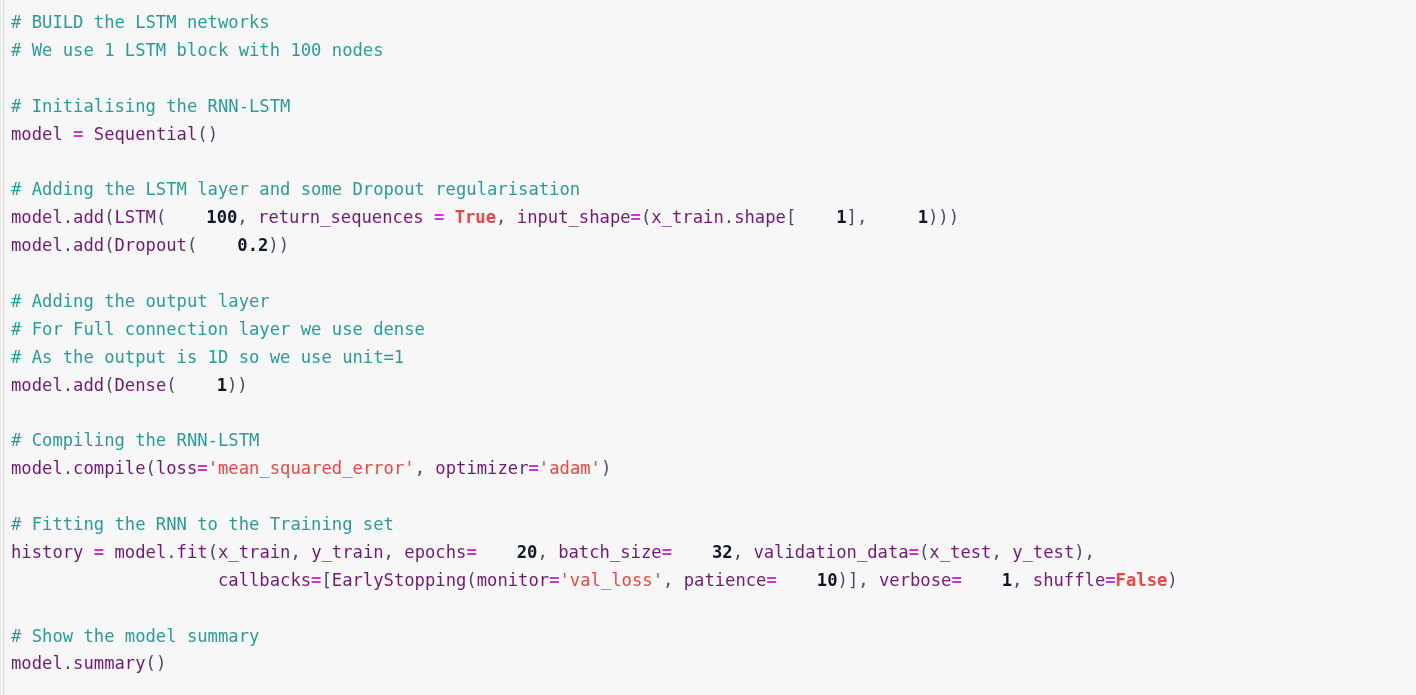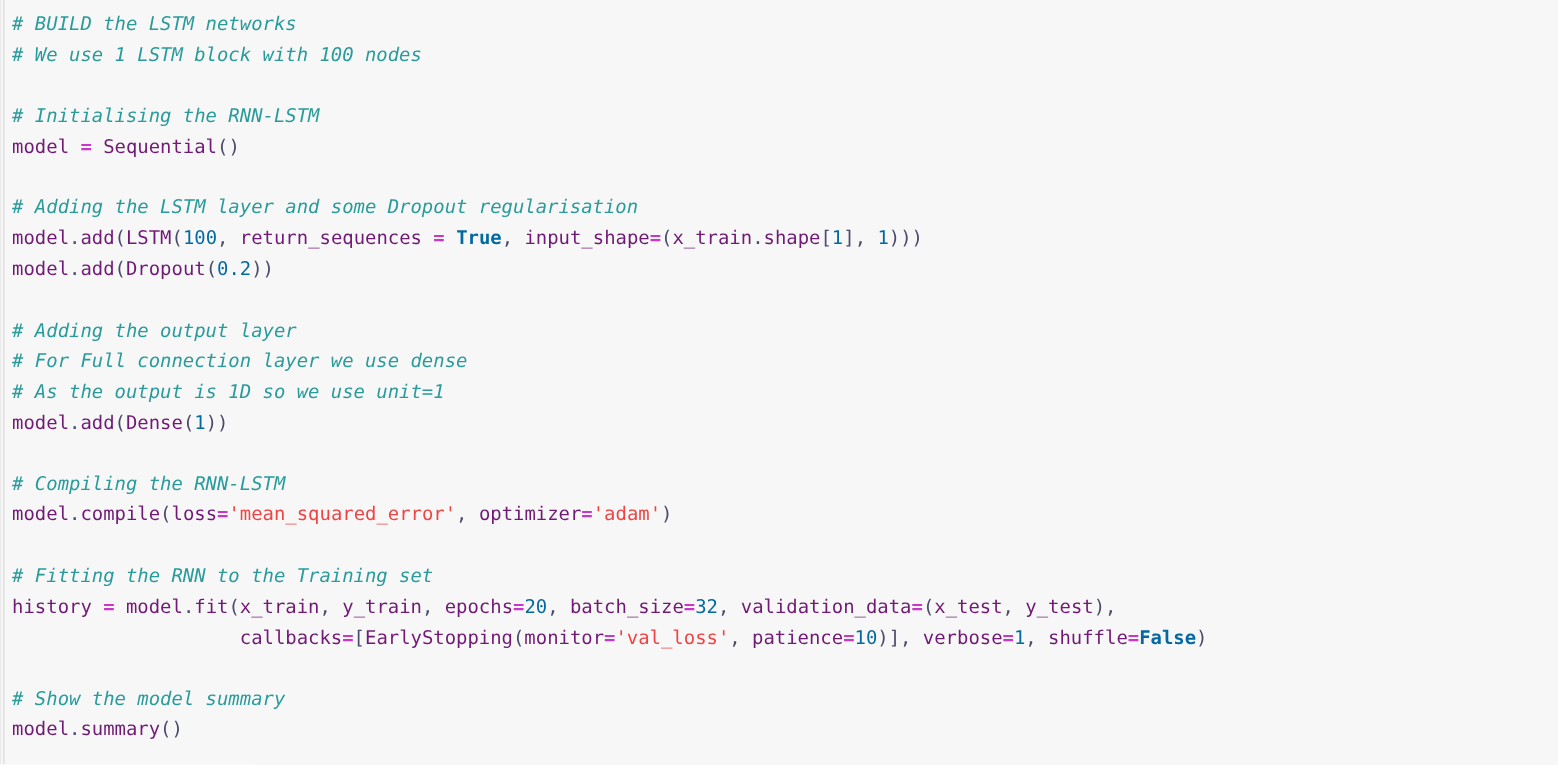--- a/index.html
+++ b/index.html
@@ -55,35 +55,35 @@
   .line {
     display: block;
     height: 27.9px;
     white-space: pre;
   }
   .line.blank { color: transparent; }
 
   
   .tok-comment {
     color: #2a9b9b;
-    font-style: italic;
   }
   .tok-op {
     color: #c837c8;
     font-weight: bold;
   }
   .tok-num {
-    color: #0369a1;
-    font-weight: normal;
+    color: #0f172a;
+    font-weight: bold;
+    margin-left: 40px;
   }
   .tok-str {
     color: #ef4444;
   }
   .tok-kw {
-    color: #0369a1;
+    color: #ef4444;
     font-weight: bold;
   }
   .tok-name {
     color: #701a75;
   }
   .tok-punc {
     color: #4a4a6a;
   }
 </style>
 </head>

